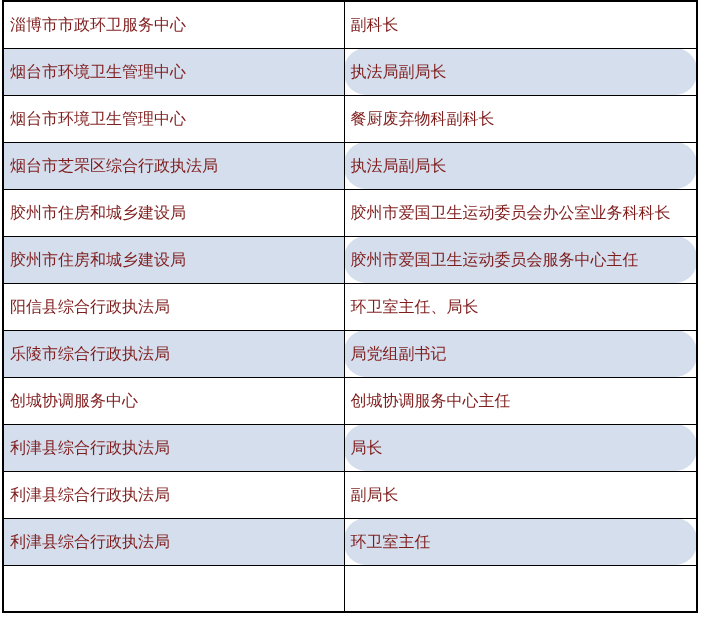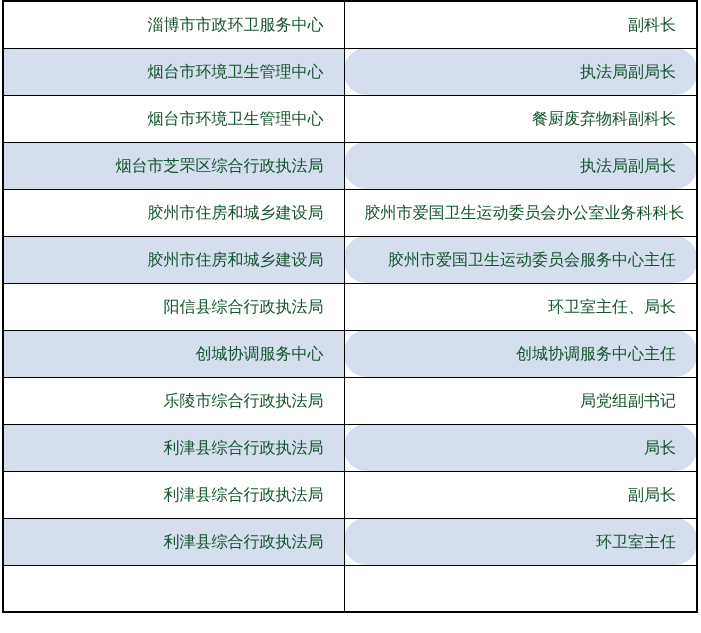--- a/index.html
+++ b/index.html
@@ -21,27 +21,27 @@
     width:694px;
     border-collapse:collapse;
     table-layout:fixed;
   }
   table.org-table, table.org-table td {
     border:1px solid #000000;
   }
   table.org-table { border-width:2px; }
   table.org-table td {
     height:47px;
-    text-align:right;
+    text-align:left;
     vertical-align:middle;
     font-size:16px;
     line-height:1.25;
-    color:#14532d;
+    color:#7f1d1d;
     font-weight:400;
-    padding:2px 20px;
+    padding:2px 6px;
     overflow:hidden;
     white-space:nowrap;
   }
   td.col-org   { width:341px; }
   td.col-title { width:353px;border-radius:22px; }
   tr:nth-child(even) td { background:#d4deed; }
   tr:nth-child(odd)  td { background:#ffffff; }
   tr.partial-row td { height:47px; }
 </style>
 </head>
@@ -72,26 +72,26 @@
       </tr>
       <tr>
         <td class="col-org">胶州市住房和城乡建设局</td>
         <td class="col-title">胶州市爱国卫生运动委员会服务中心主任</td>
       </tr>
       <tr>
         <td class="col-org">阳信县综合行政执法局</td>
         <td class="col-title">环卫室主任、局长</td>
       </tr>
       <tr>
+        <td class="col-org">乐陵市综合行政执法局</td>
+        <td class="col-title">局党组副书记</td>
+      </tr>
+      <tr>
         <td class="col-org">创城协调服务中心</td>
         <td class="col-title">创城协调服务中心主任</td>
-      </tr>
-      <tr>
-        <td class="col-org">乐陵市综合行政执法局</td>
-        <td class="col-title">局党组副书记</td>
       </tr>
       <tr>
         <td class="col-org">利津县综合行政执法局</td>
         <td class="col-title">局长</td>
       </tr>
       <tr>
         <td class="col-org">利津县综合行政执法局</td>
         <td class="col-title">副局长</td>
       </tr>
       <tr>

